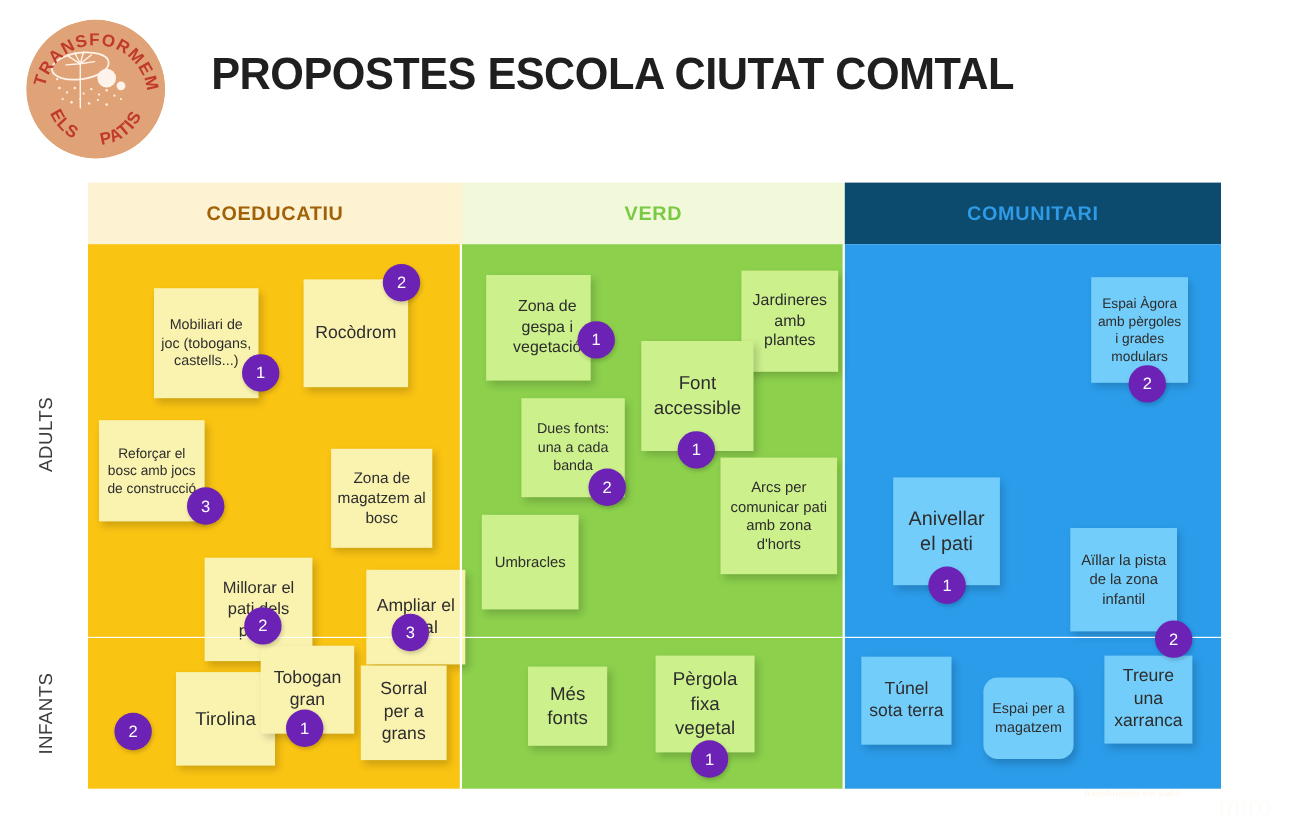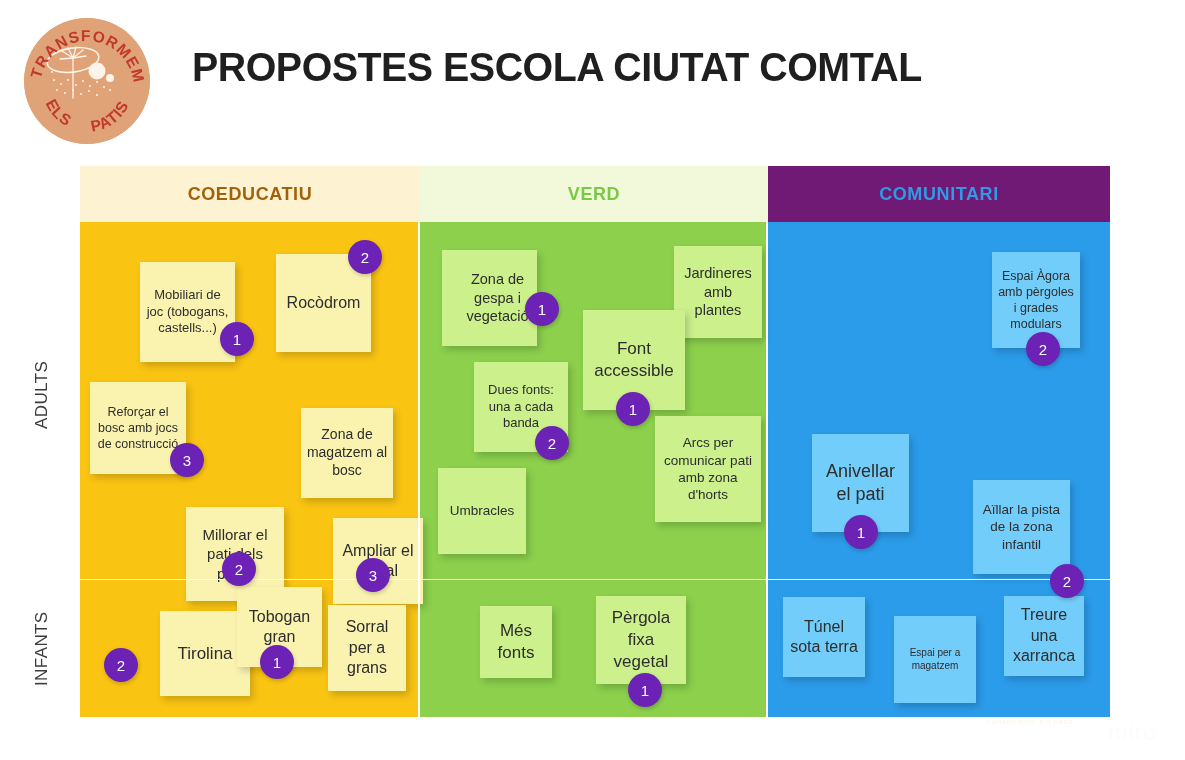--- a/index.html
+++ b/index.html
@@ -35,21 +35,21 @@
     position: absolute; left: 80px; top: 166px;
     width: 1030px; height: 552px;
   }
   .head-row { display: flex; height: 56px; }
   .head-cell {
     display: flex; align-items: center; justify-content: center;
     font-size: 18px; font-weight: bold; letter-spacing: 0.6px;
   }
   .hc-coed { width: 340px; background: #fdf2d2; color: #a16207; }
   .hc-verd { width: 348px; background: #f2f9db; color: #7ac943; }
-  .hc-com  { width: 342px; background: #701a75; color: #2f9ae5; }
+  .hc-com  { width: 342px; background: #0c4a6e; color: #2f9ae5; }
 
   .body-row { display: flex; position: relative; }
   .row-adults  { height: 357px; }
   .row-infants { height: 137px; }
   .row-gap { height: 1px; background:#ffffff; position: relative; z-index: 6; }
 
   .col { position: relative; height: 100%; }
   .col-coed { width: 340px; background: #fac413; }
   .col-verd { width: 348px; background: #8cd04c; }
   .col-com  { width: 342px; background: #2b9cea; }
@@ -247,21 +247,21 @@
         <div class="note g" style="left:60px; top:26px; width:72px; height:72px; font-size:17px;">Més fonts</div>
 
         <div class="note g" style="left:176px; top:16px; width:90px; height:88px; font-size:17px;">Pèrgola fixa vegetal</div>
         <div class="badge" style="left:208px; top:93px;">1</div>
       </div>
 
       <div class="col col-com">
         <div class="vline" style="left:-2px;"></div>
         <div class="note b" style="left:15px; top:17px; width:82px; height:80px; font-size:16px;">Túnel sota terra</div>
 
-        <div class="note b" style="left:126px; top:36px; width:82px; height:87px; font-size:10px;">Espai per a magatzem</div>
+        <div class="note b" style="left:126px; top:36px; width:82px; height:74px; font-size:13px;border-radius:13px;">Espai per a magatzem</div>
 
         <div class="note b" style="left:236px; top:16px; width:80px; height:80px; font-size:16px;">Treure una xarranca</div>
       </div>
     </div>
   </div>
 
   <div id="wm-brand">transformem els patis</div>
   <div id="watermark">miro</div>
 
 </div>

